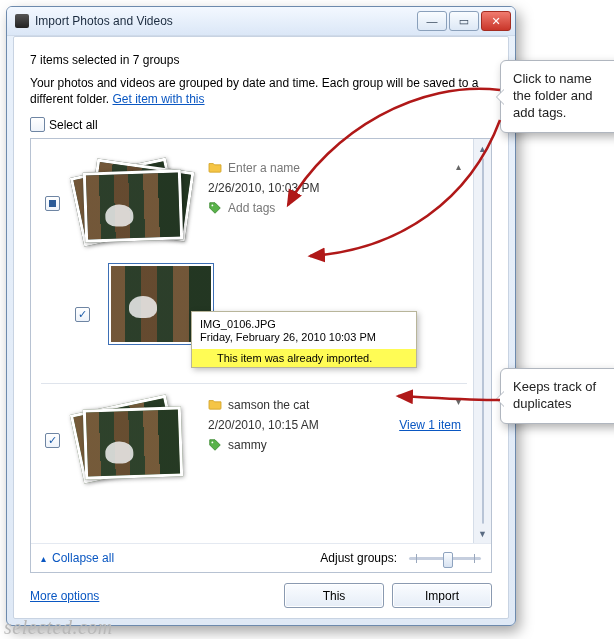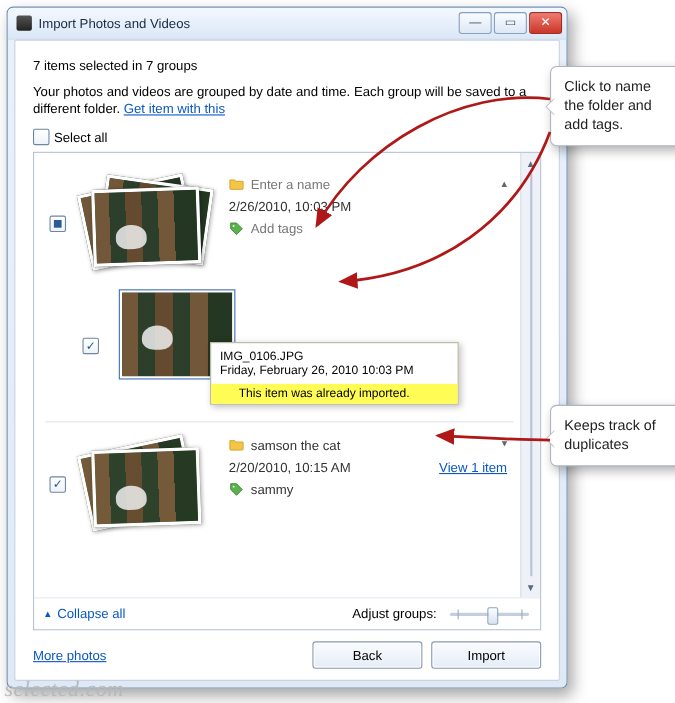--- a/index.html
+++ b/index.html
@@ -456,23 +456,23 @@
               <div class="tick" style="left:10%"></div>
               <div class="tick" style="left:50%"></div>
               <div class="tick" style="left:90%"></div>
               <div class="thumb"></div>
             </div>
           </div>
         </div>
       </div>
 
       <div class="dialog-footer">
-        <span class="link">More photos</span>
+        <span class="link">More options</span>
         <div class="spacer"></div>
-        <div class="dlg-btn">Back</div>
+        <div class="dlg-btn">This</div>
         <div class="dlg-btn">Import</div>
       </div>
     </div>
   </div>
 </div>
 
 <div class="overlay">
   <div class="callout c1">Click to name the folder and add tags.</div>
   <div class="callout c2">Keeps track of duplicates</div>
   <svg class="arrows">

